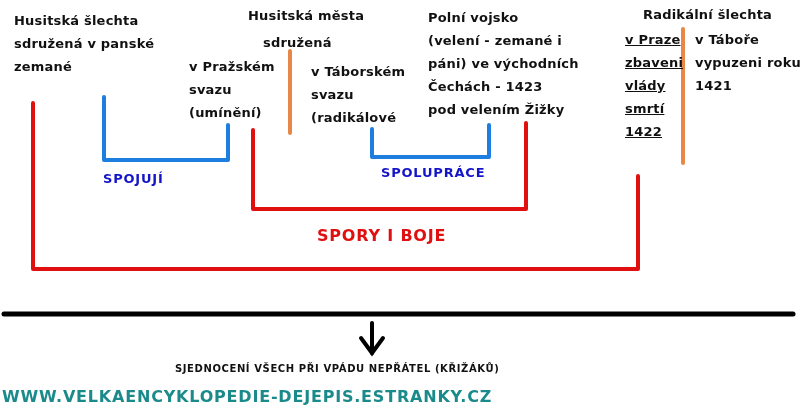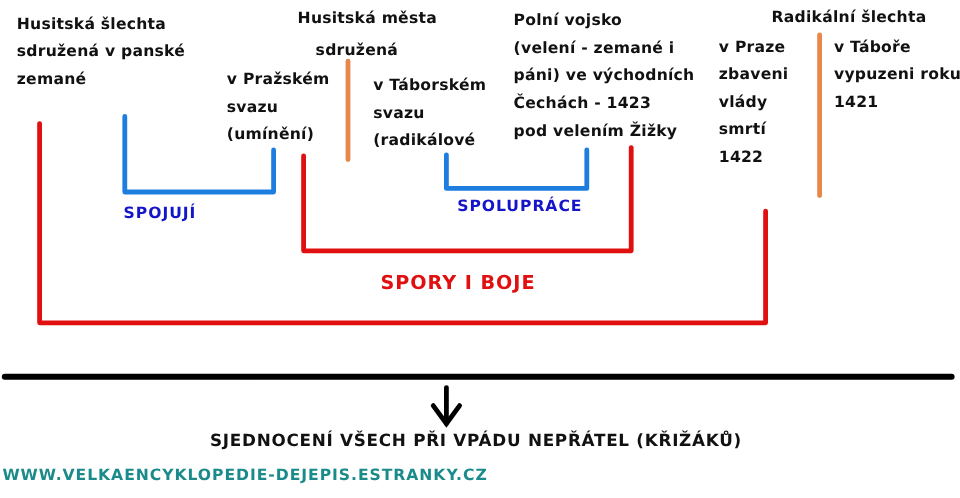--- a/index.html
+++ b/index.html
@@ -11,22 +11,22 @@
       font-family: "DejaVu Sans", sans-serif;
       font-weight: bold;
       font-size: 13px;
       line-height: 23px;
       color: #111111;
       white-space: nowrap;
       letter-spacing: 0.2px;
     }
     .blue-label { color: #1414c8; font-size: 13px; letter-spacing: 0.8px; line-height: 22px; }
     .red-label { color: #e01010; font-size: 16px; letter-spacing: 0.8px; }
-    .result { font-size: 14px; letter-spacing: 0.6px; }
-    .footer-link { color: #1a8a8a; font-size: 13px; letter-spacing: 0.8px; font-weight: bold; text-decoration: none; }
+    .result { font-size: 10px; letter-spacing: 0.6px; }
+    .footer-link { color: #1a8a8a; font-size: 16px; letter-spacing: 0.8px; font-weight: bold; text-decoration: none; }
   </style>
 </head>
 <body>
 
 <div class="canvas">
 
   <svg class="lines" width="800" height="415" viewBox="0 0 800 415">
 
     <polyline points="33,103 33,269 638,269 638,176" fill="none" stroke="#e01010" stroke-width="4" stroke-linejoin="round" stroke-linecap="round"></polyline>
 
@@ -70,21 +70,21 @@
 
   <div class="txt" style="left:428px; top:6px;">
     <div>Polní vojsko</div>
     <div>(velení - zemané i</div>
     <div>páni) ve východních</div>
     <div>Čechách - 1423</div>
     <div>pod velením Žižky</div>
   </div>
 
   <div class="txt" style="left:643px; top:3px;">Radikální šlechta</div>
-  <div class="txt" style="left:599px; top:28px;">
+  <div class="txt" style="left:625px; top:28px;text-decoration:underline;">
     <div>v Praze</div>
     <div>zbaveni</div>
     <div>vlády</div>
     <div>smrtí</div>
     <div>1422</div>
   </div>
   <div class="txt" style="left:695px; top:28px;">
     <div>v Táboře</div>
     <div>vypuzeni roku</div>
     <div>1421</div>

